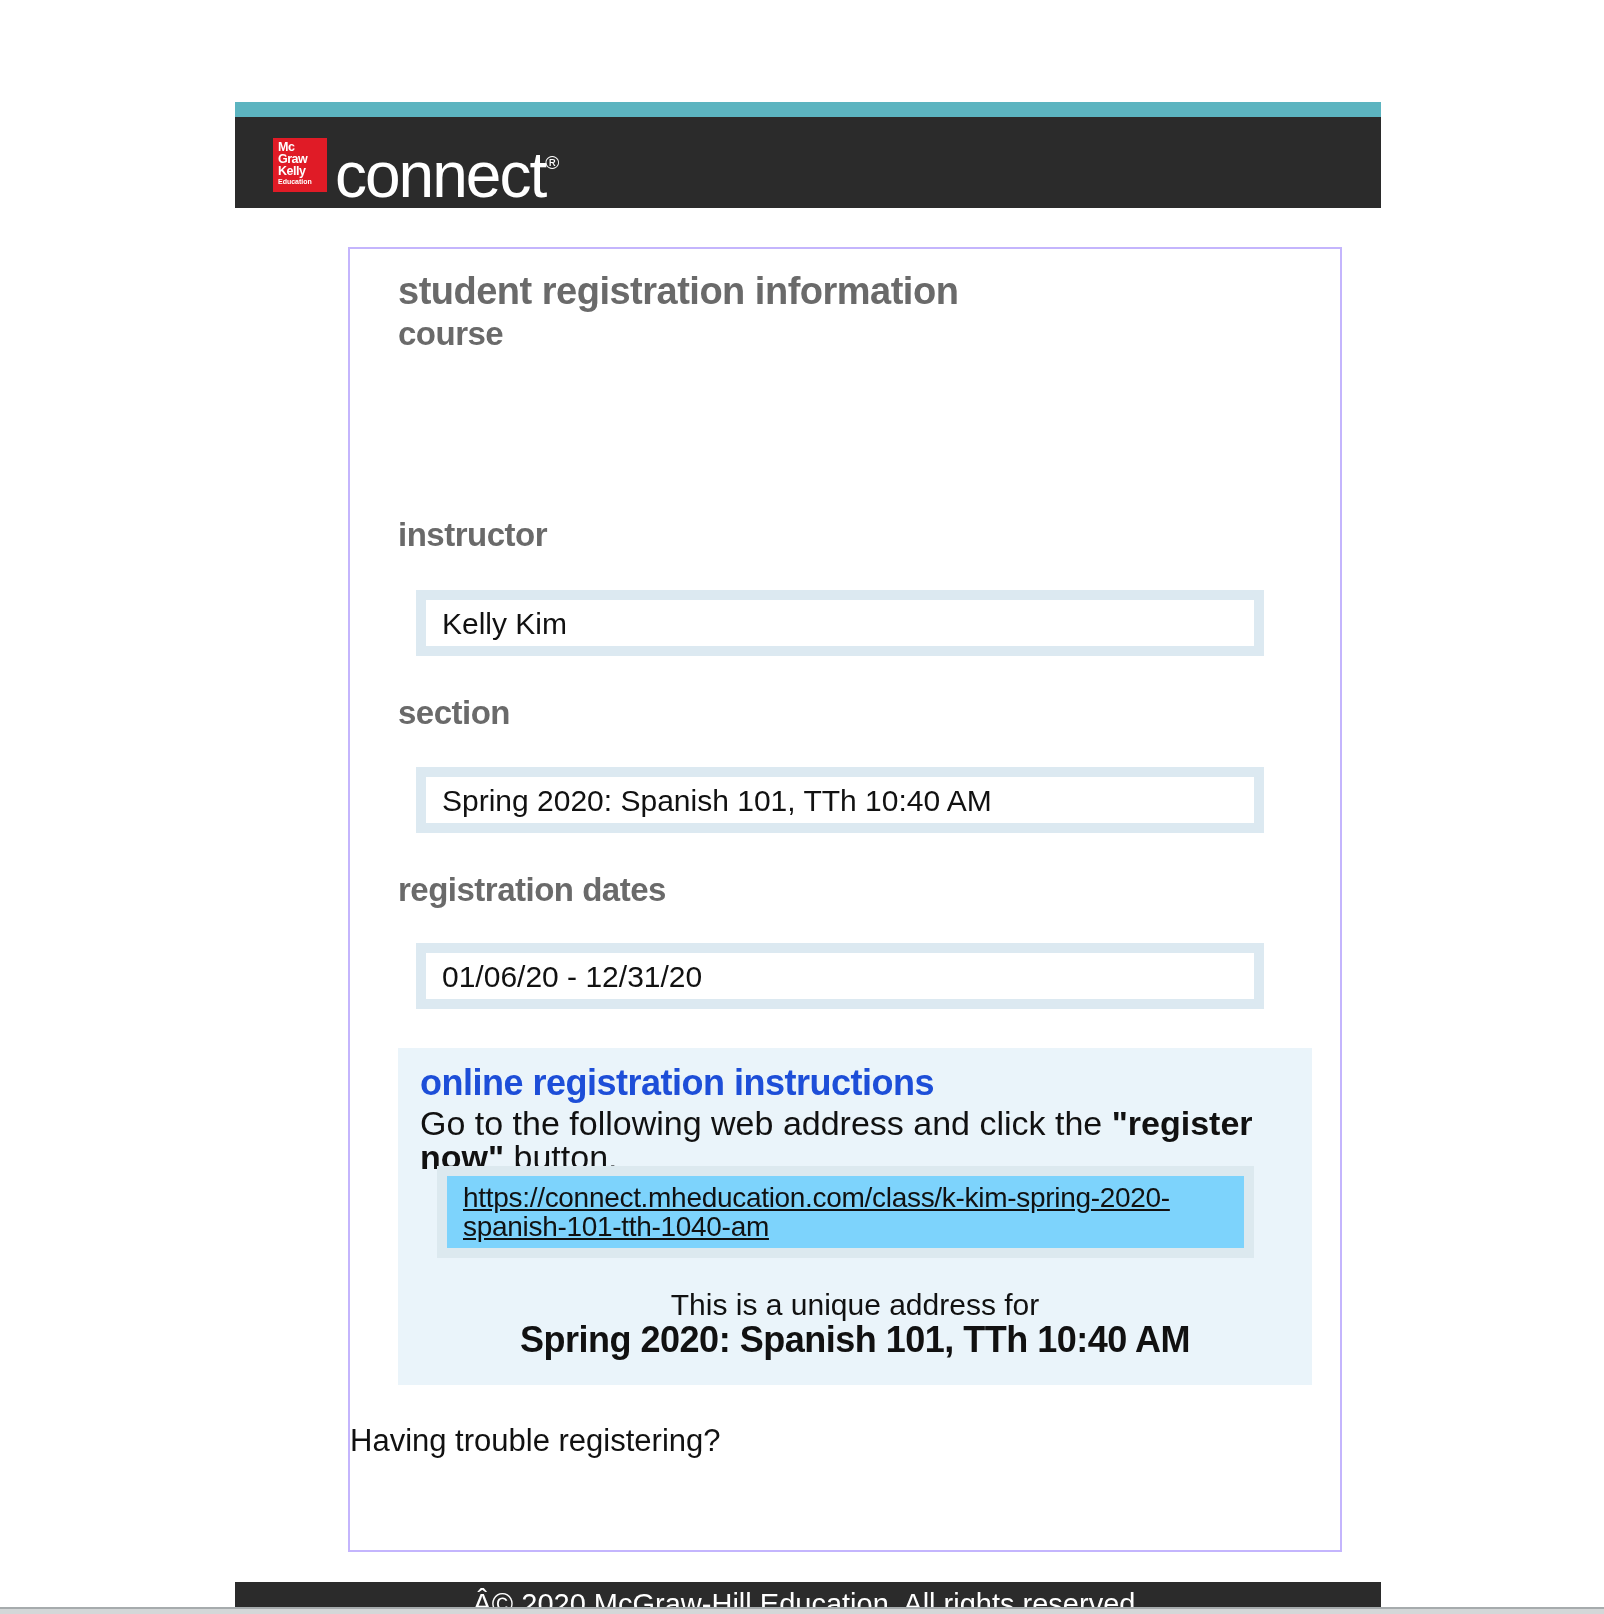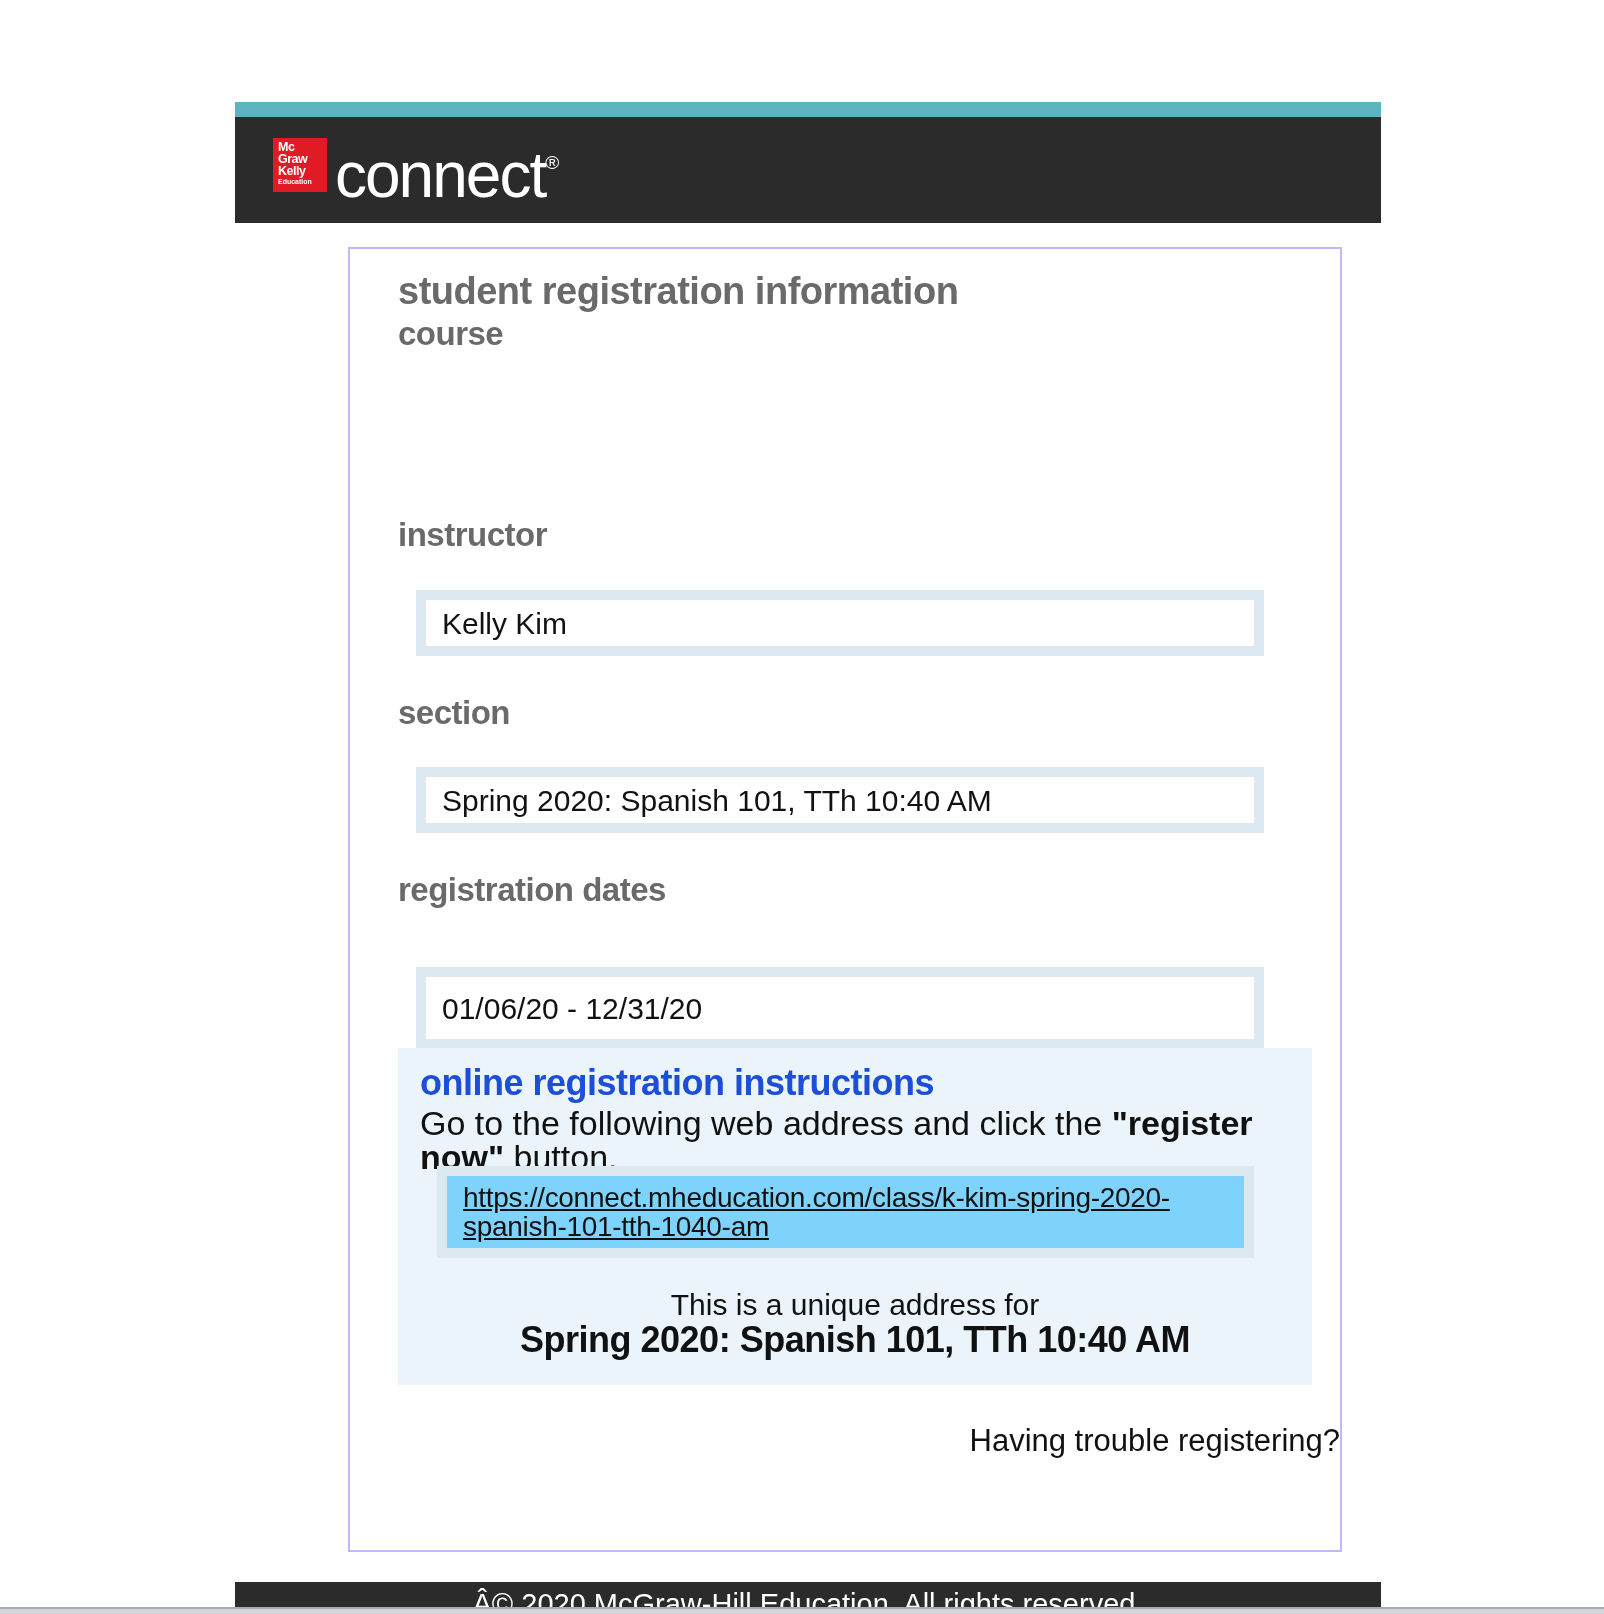--- a/index.html
+++ b/index.html
@@ -2,21 +2,21 @@
 <html><head>
 <meta charset="utf-8">
 <style>
   html,body{margin:0;padding:0;background:#ffffff;}
   .page{
     position:relative;width:1604px;height:1614px;overflow:hidden;background:#ffffff;
     font-family:"Liberation Sans","DejaVu Sans",sans-serif;
   }
   
   .topbar{position:absolute;left:235px;top:102px;width:1146px;height:15px;background:#5cb4c0;}
-  .header{position:absolute;left:235px;top:117px;width:1146px;height:106px;background:#2b2b2b;}
+  .header{position:absolute;left:235px;top:117px;width:1146px;height:91px;background:#2b2b2b;}
   .mh-logo{
     position:absolute;left:38px;top:21px;width:54px;height:54px;background:#e01b26;
     color:#ffffff;font-weight:bold;padding:3px 0 0 5px;box-sizing:border-box;line-height:12px;
   }
   .mh-logo .l{display:block;font-size:12.5px;letter-spacing:-0.5px;}
   .mh-logo .l.small{font-size:7px;line-height:9px;letter-spacing:0;}
   .brand{
     position:absolute;left:100px;top:13px;color:#ffffff;font-size:64px;line-height:66px;
     letter-spacing:-2px;font-weight:400;
   }
@@ -37,21 +37,21 @@
   .lbl-course{top:66px;}
   .lbl-instructor{top:267px;}
   .lbl-section{top:445px;}
   .lbl-dates{top:622px;}
   .field-box{
     position:absolute;left:66px;width:848px;background:#dce9f1;padding:10px;box-sizing:border-box;
   }
   .box-course{top:133px;height:99px;}
   .box-instructor{top:341px;height:66px;}
   .box-section{top:518px;height:66px;}
-  .box-dates{top:718px;height:82px;}
+  .box-dates{top:694px;height:66px;}
   .field-inner{
     background:#ffffff;width:100%;height:100%;box-sizing:border-box;
     padding:6px 16px;font-size:30px;line-height:33px;color:#111111;
     display:flex;flex-direction:column;justify-content:center;
   }
   .line{display:block;}
   
   .instructions{
     position:absolute;left:48px;top:799px;width:914px;height:337px;
     background:#eaf4fa;box-sizing:border-box;
@@ -78,21 +78,21 @@
   .unique-note{
     position:absolute;left:0;top:242px;width:100%;margin:0;text-align:center;
     font-size:30px;line-height:30px;color:#111111;
   }
   .unique-course{
     position:absolute;left:0;top:272px;width:100%;margin:0;text-align:center;
     font-size:36px;line-height:40px;color:#111111;font-weight:bold;letter-spacing:-0.5px;
   }
   
   .help1,.help2{
-    position:absolute;left:0;width:100%;margin:0;text-align:right;
+    position:absolute;left:0;width:100%;margin:0;text-align:left;
     font-size:31px;line-height:31px;color:#111111;
   }
   .help1{top:1176px;}
   .help2{top:1209px;}
   .help-link{color:#3b9fd8;font-weight:bold;text-decoration:underline;cursor:pointer;}
   
   .footer{
     position:absolute;left:235px;top:1582px;width:1146px;height:44px;background:#2b2b2b;
     text-align:center;color:#ffffff;font-size:29px;line-height:34px;padding-top:5px;
     box-sizing:border-box;

